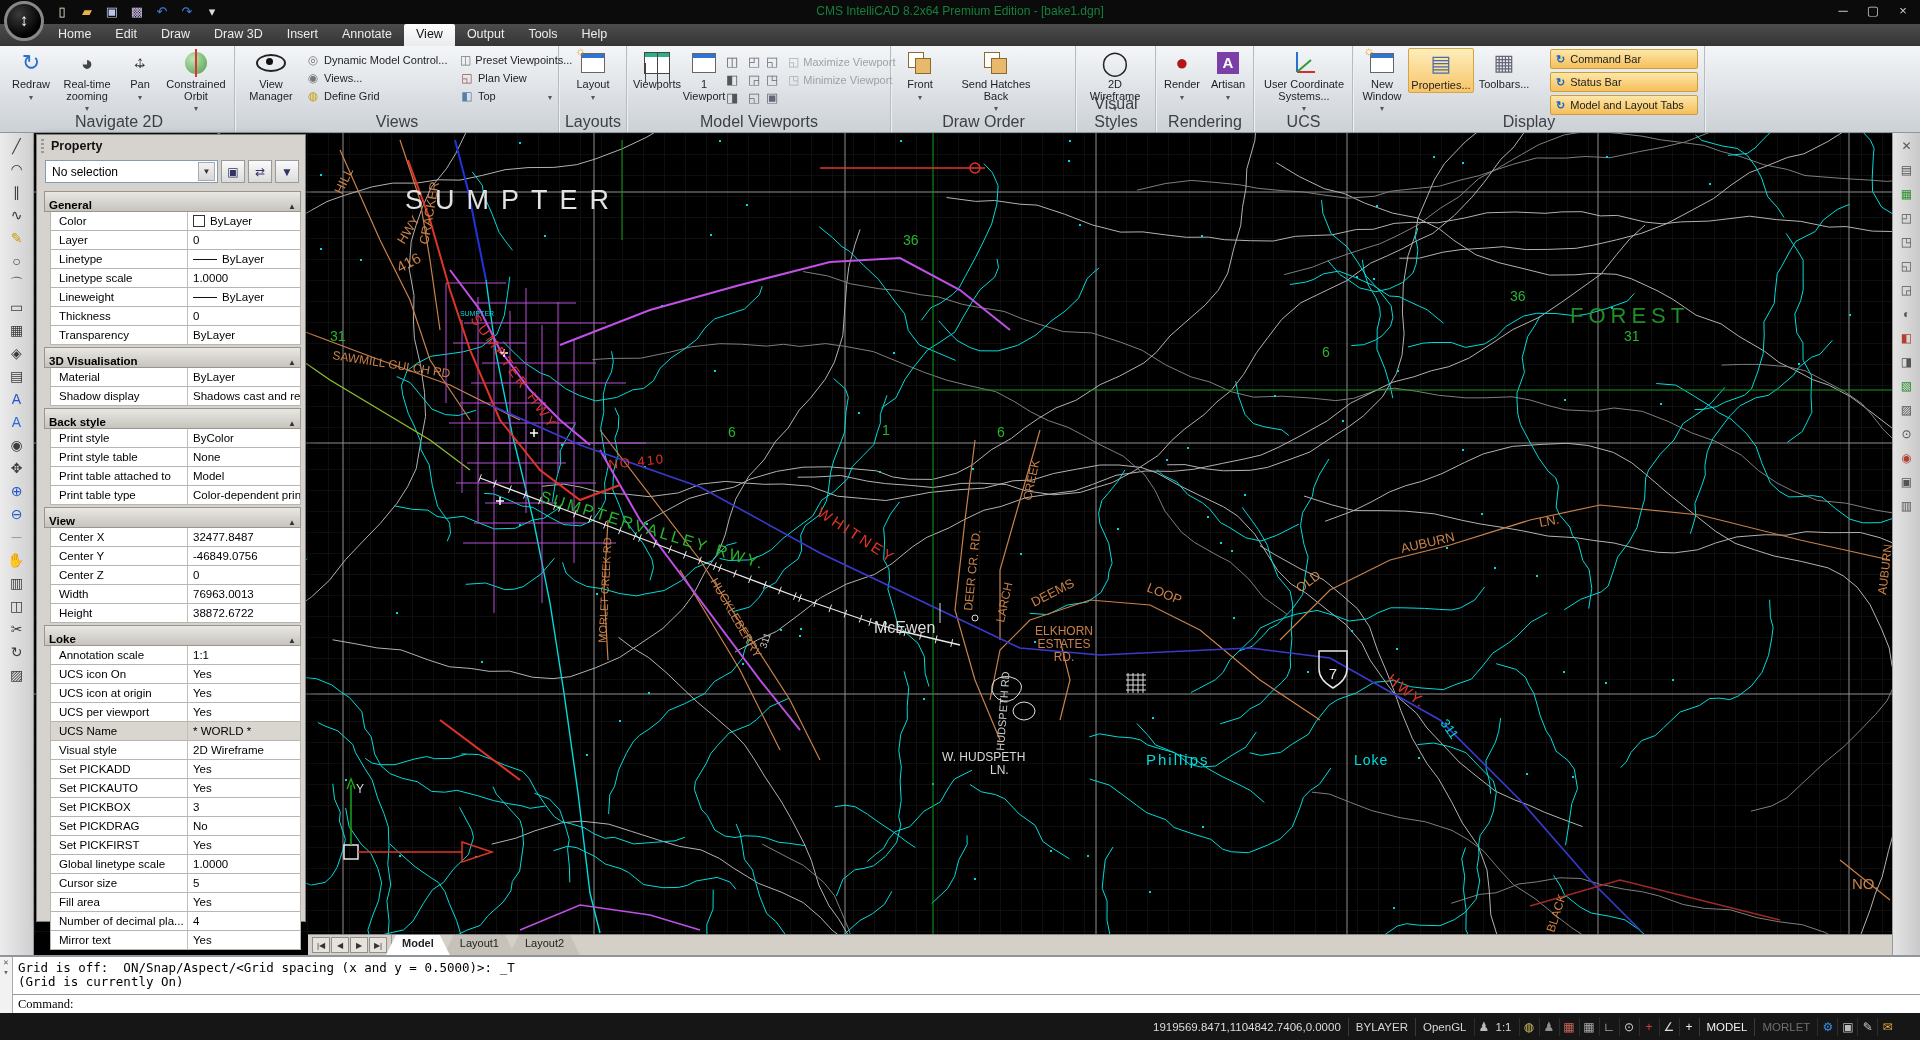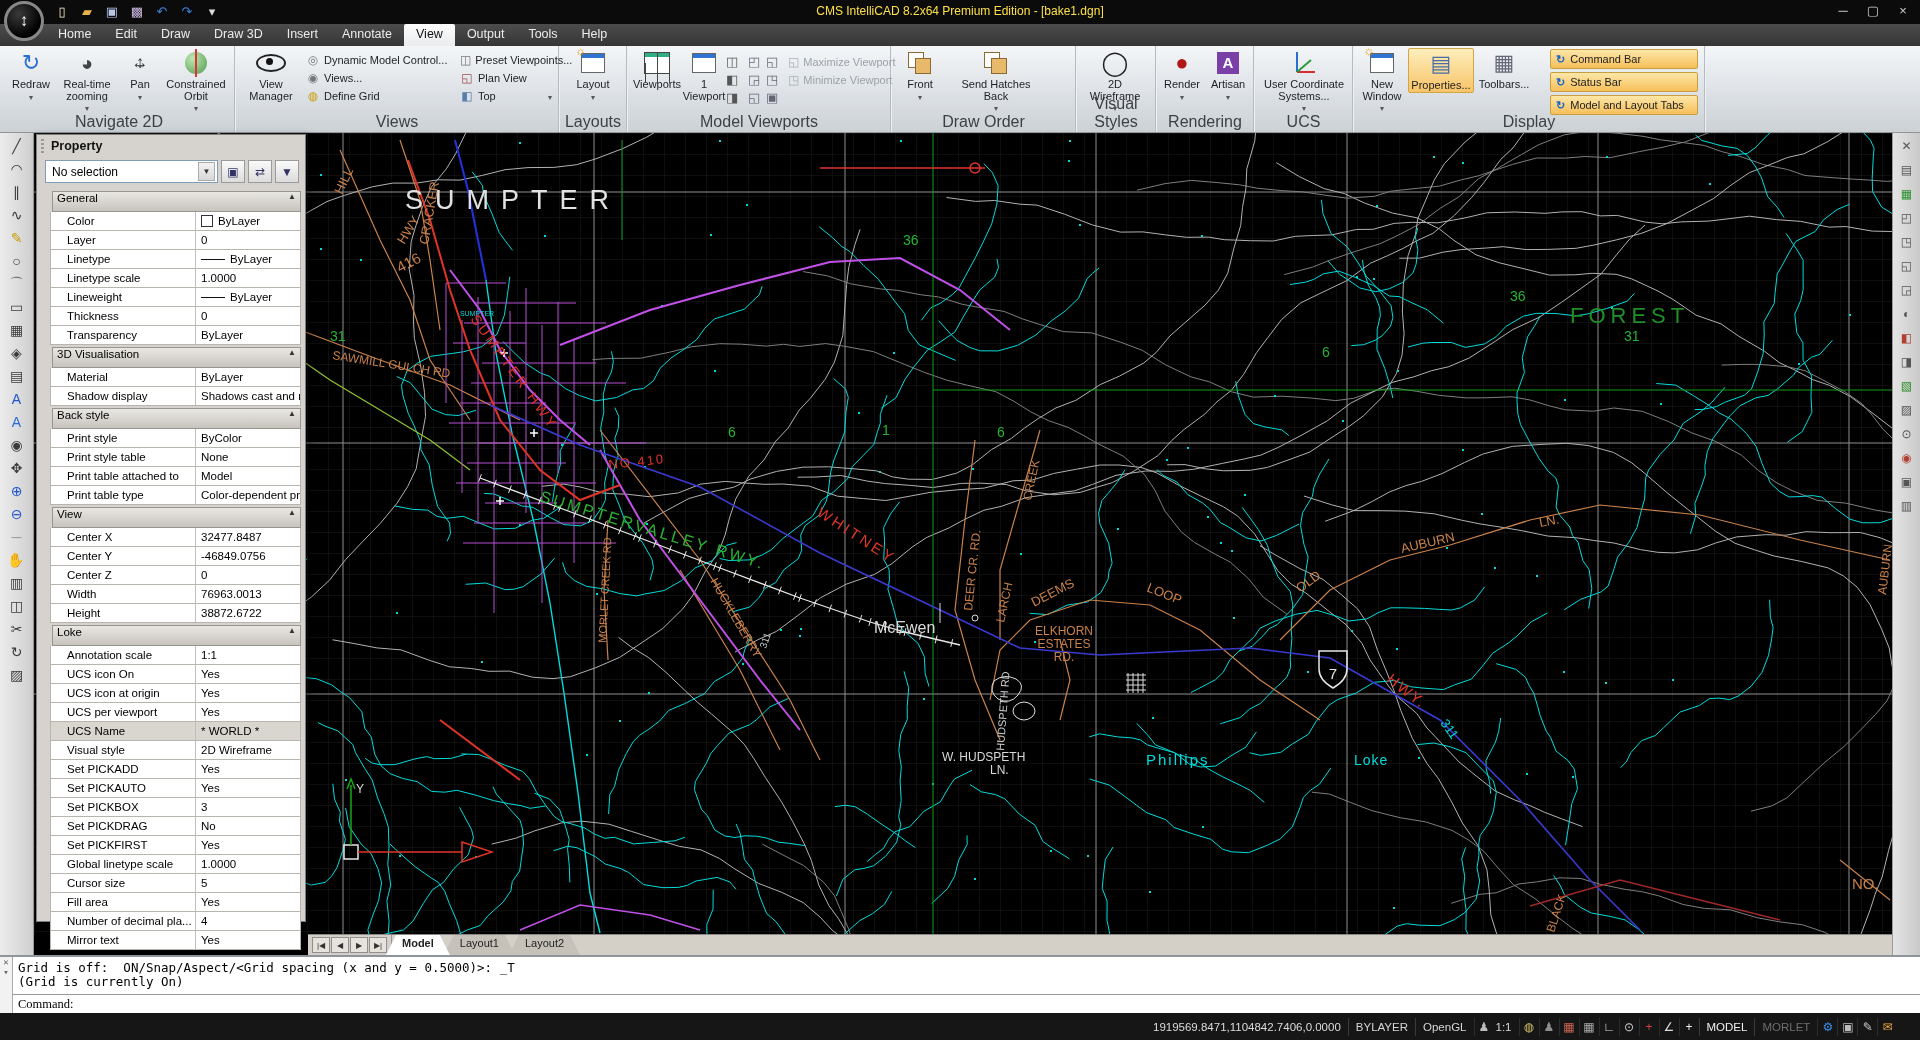--- a/index.html
+++ b/index.html
@@ -2,21 +2,21 @@
 <html><head>
 <meta charset="utf-8">
 <style>
   html,body{margin:0;padding:0;background:#666;}
   #app{position:relative;width:1920px;height:1040px;overflow:hidden;font-family:"Liberation Sans",sans-serif;font-size:12px;background:#d6d9dd;user-select:none;}
   
   .titlebar{position:absolute;left:0;top:0;width:1920px;height:24px;background:#0b0b0b;}
   .applogo{position:absolute;left:4px;top:1px;width:40px;height:40px;border-radius:50%;background:radial-gradient(circle at 35% 30%,#3a3a3a,#000 70%);border:3px solid #888;box-sizing:border-box;z-index:40;display:grid;place-items:center;color:#fff;font-size:17px;font-weight:bold;}
   .qat{position:absolute;left:52px;top:2px;display:flex;gap:5px;align-items:center;z-index:41;}
   .qbtn{width:20px;height:19px;display:grid;place-items:center;font-size:13px;cursor:default;}
-  .win-title{position:absolute;left:0;right:0;top:4px;text-align:center;color:#fde047;font-size:12px;}
+  .win-title{position:absolute;left:0;right:0;top:4px;text-align:center;color:#15803d;font-size:12px;}
   .win-controls{position:absolute;right:2px;top:0;display:flex;z-index:41;}
   .wbtn{width:30px;height:20px;display:grid;place-items:center;color:#cfcfcf;font-size:13px;}
   
   .tabrow{position:absolute;left:0;top:24px;width:1920px;height:22px;background:linear-gradient(#4c4c4c,#353535);display:flex;align-items:stretch;padding-left:46px;box-sizing:border-box;}
   .rtab{padding:3px 12px 0 12px;color:#ececec;font-size:12.5px;}
   .rtab.active{background:linear-gradient(#fdfdfd,#e9ebed);color:#111;border-radius:2px 2px 0 0;}
   
   .ribbon{position:absolute;left:0;top:46px;width:1920px;height:87px;background:linear-gradient(#f4f6f8,#dde1e5 55%,#ccd1d6);border-bottom:1px solid #8f959b;box-sizing:border-box;}
   .rgroup{position:absolute;top:0;height:86px;border-right:1px solid #b6bbc1;box-shadow:1px 0 0 #eef1f3;}
   .glabel{position:absolute;bottom:1px;left:0;right:0;text-align:center;font-size:16px;color:#3c3f43;}
@@ -73,25 +73,25 @@
   
   .ppanel{position:absolute;left:36px;top:134px;width:270px;height:788px;background:#d6d3ce;border:1px solid #7f7f7f;box-shadow:3px 3px 8px rgba(0,0,0,.45);box-sizing:border-box;z-index:30;}
   .ptitle{height:22px;display:flex;align-items:center;font-weight:bold;font-size:12.5px;color:#111;padding-left:14px;position:relative;}
   .ptitle::before{content:"";position:absolute;left:4px;top:4px;bottom:4px;width:3px;background:repeating-linear-gradient(#9a9a9a 0 2px,#d6d3ce 2px 4px);}
   .pselrow{display:flex;gap:3px;padding:3px 6px 5px 8px;align-items:center;}
   .psel{flex:1;height:21px;background:#fff;border:1px solid #7f9db9;display:flex;align-items:center;justify-content:space-between;padding:0 2px 0 6px;font-size:12px;}
   .psel .ar{width:15px;height:17px;background:linear-gradient(#f2f2f2,#d8d8d8);border:1px solid #aaa;font-size:8px;display:grid;place-items:center;color:#333;}
   .pselbtn{width:22px;height:21px;border:1px solid #9a9a9a;background:linear-gradient(#fafafa,#dcdcdc);display:grid;place-items:center;font-size:12px;color:#336;}
   .pgrid{position:absolute;left:2px;right:4px;top:56px;}
   .psec{margin-bottom:2px;}
-  .psec-h{height:19px;margin-left:13px;background:linear-gradient(#e9e7e2,#c7c4be);border:1px solid #98958f;display:flex;align-items:flex-start;font-weight:normal;font-size:11.5px;padding-left:4px;position:relative;}
+  .psec-h{height:19px;margin-left:5px;background:linear-gradient(#e9e7e2,#c7c4be);border:1px solid #98958f;display:flex;align-items:flex-end;font-weight:bold;font-size:11.5px;padding-left:4px;position:relative;}
   .psec-h .car{position:absolute;right:4px;font-size:8px;color:#333;}
   .prow{height:18px;margin-left:11px;display:flex;background:#fff;border:1px solid #b8b5af;border-top:none;font-size:11.5px;}
   .prow.sel{background:#d9d6d0;}
-  .plab{width:128px;border-right:1px solid #c2bfb9;display:flex;align-items:center;padding-left:16px;overflow:hidden;white-space:nowrap;}
+  .plab{width:128px;border-right:1px solid #c2bfb9;display:flex;align-items:center;padding-left:8px;overflow:hidden;white-space:nowrap;}
   .pval{flex:1;display:flex;align-items:center;padding-left:5px;gap:5px;overflow:hidden;white-space:nowrap;}
   .swatch{width:10px;height:10px;background:#fff;border:1px solid #333;flex:none;}
   .ltline{width:24px;height:0;border-top:1.5px solid #111;flex:none;}
 </style>
 </head>
 <body>
 
 <div id="app">
 
   <div class="titlebar">

